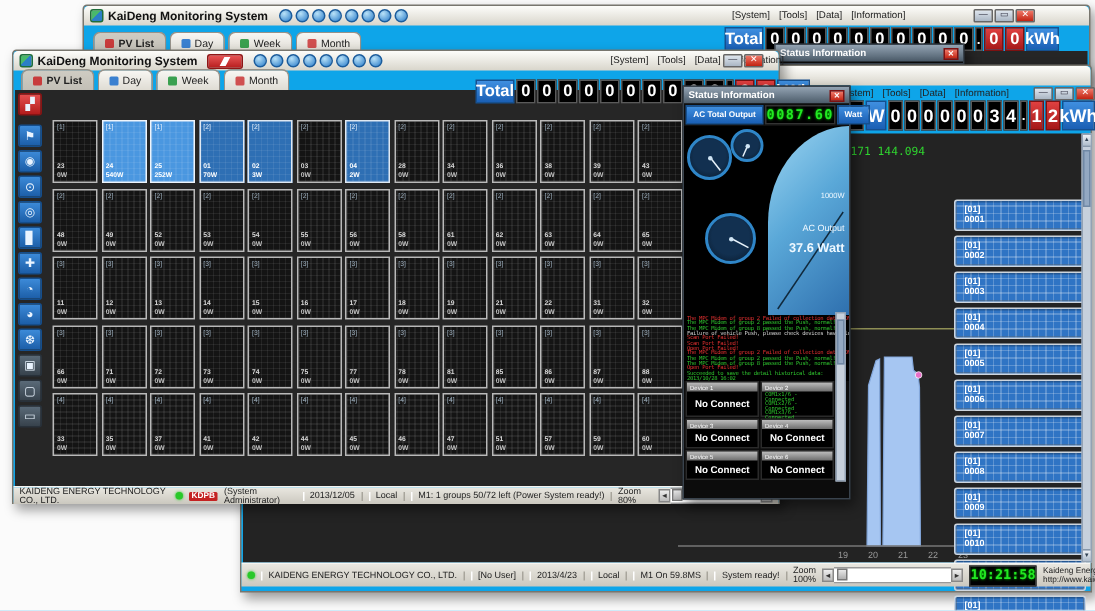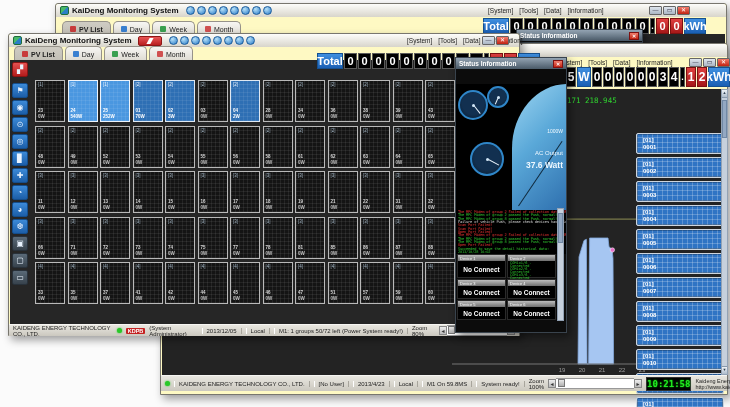--- a/index.html
+++ b/index.html
@@ -1,18 +1,18 @@
 <!DOCTYPE html>
 <html><head>
 <meta charset="utf-8">
 <style>
   html,body{margin:0;padding:0;background:#fbfbfb;}
   #stage{position:relative;width:730px;height:407px;overflow:hidden;background:#fbfbfb;
          font-family:"Liberation Sans",sans-serif;}
-  .win{position:absolute;border:1px solid #78766e;background:#fef9c3;
+  .win{position:absolute;border:1px solid #78766e;background:#0ea5e9;
        box-shadow:3px 4px 8px rgba(0,0,0,.38);box-sizing:border-box;border-radius:3px 3px 0 0;}
   .tbar{position:absolute;left:0;right:0;top:0;height:13px;display:flex;align-items:center;gap:3px;
         padding:0 4px;background:linear-gradient(#fdfdfa,#d8d5cb);
         font-size:8px;font-weight:bold;color:#111;border-radius:3px 3px 0 0;}
   .appico{width:9px;height:9px;border-radius:2px;flex:0 0 auto;
           background:linear-gradient(135deg,#49b86a 0 45%,#2b7fc6 45% 100%);border:1px solid #1d6d3a;box-sizing:border-box;}
   .circs{display:flex;gap:2px;margin-left:4px;}
   .circ{width:9px;height:9px;border-radius:50%;box-sizing:border-box;border:1px solid #1b5c9c;
         background:radial-gradient(circle at 35% 30%,#b9e2f8,#2a7cc9);}
   .redchip{width:24px;height:10px;margin-left:3px;border-radius:2px;background:linear-gradient(#e85555,#b81f1f);
@@ -206,21 +206,21 @@
         <div class="cbox dig" style="width: 10px; font-size: 12px;">0</div>
         <div class="cbox dig" style="width: 10px; font-size: 12px;">0</div>
         <div class="cbox dig" style="width: 10px; font-size: 12px;">3</div>
         <div class="cbox dig" style="width: 10px; font-size: 12px;">4</div>
         <div class="cbox dot">.</div>
         <div class="cbox red" style="width: 10px; font-size: 12px;">1</div>
         <div class="cbox red" style="width: 10px; font-size: 12px;">2</div>
         <div class="cbox lab" style="width: 22px; font-size: 12px;">kWh</div>
       </div>
     <div class="dark" style="left:1px;top:45px;right:1px;height:286px;background:#232323;">
-      <span class="greenread" style="left:405px;top:7px;">171 218.945</span>
+      <span class="greenread" style="left:405px;top:7px;">171 144.094</span>
       <svg id="chart" width="216" height="287" style="position:absolute;left:288px;top:0;">
           <line x1="2" y1="130.1" x2="206" y2="130.1" stroke="#8f8f55" stroke-width="1"></line>
           <polygon points="128.0,275.0 129.0,167.9 134.0,151.5 136.4,150.3 137.0,275.0 138.6,275.0 139.6,149.0 158.0,149.0 159.0,157.8 162.0,160.3 163.0,169.2 163.6,275.0" fill="#a6c6f2" stroke="#84a8dc" stroke-width="0.8"></polygon>
           <line x1="2" y1="275" x2="208" y2="275" stroke="#777" stroke-width="1"></line>
           <text x="112" y="283" fill="#9a9a9a" font-size="6" text-anchor="middle">19</text>
           <text x="132" y="283" fill="#9a9a9a" font-size="6" text-anchor="middle">20</text>
           <text x="152" y="283" fill="#9a9a9a" font-size="6" text-anchor="middle">21</text>
           <text x="172" y="283" fill="#9a9a9a" font-size="6" text-anchor="middle">22</text>
           <text x="192" y="283" fill="#9a9a9a" font-size="6" text-anchor="middle">23</text>
           <circle cx="162.39999999999998" cy="160.97" r="2.2" fill="#e86ec8" stroke="#fff" stroke-width="0.5"></circle>
@@ -725,20 +725,25 @@
         <span class="arr">►</span>
       </span>
     </div>
   </section>
 
   <div class="popup" id="popup2" style="left:455px;top:57px;width:112px;height:276px;z-index:5;">
     <div class="ptitle">
       <span>Status Information</span>
       <span class="x">✕</span>
     </div>
+    <div style="position:absolute;left:0;top:11px;width:100%;height:15px;background:#101010;display:flex;gap:1px;padding:1px;box-sizing:border-box;">
+      <span class="cbox lab" style="font-size:5.5px;flex:0 0 52px;">AC Total Output</span>
+      <span class="lcd" style="flex:1;font-size:9px;letter-spacing:1px;">0087.60</span>
+      <span class="cbox lab" style="font-size:5.5px;flex:0 0 22px;">Watt</span>
+    </div>
     <div style="position:absolute;left:0;top:26px;width:100%;height:126px;background:#000;overflow:hidden;">
       <div class="gauge" style="left:2px;top:6px;width:30px;height:30px;">
           <i style="transform:rotate(-38deg);"></i>
           <u></u>
         </div>
       <div class="gauge" style="left:31px;top:2px;width:22px;height:22px;">
           <i style="transform:rotate(24deg);"></i>
           <u></u>
         </div>
       <div class="gauge" style="left:14px;top:58px;width:34px;height:34px;">

